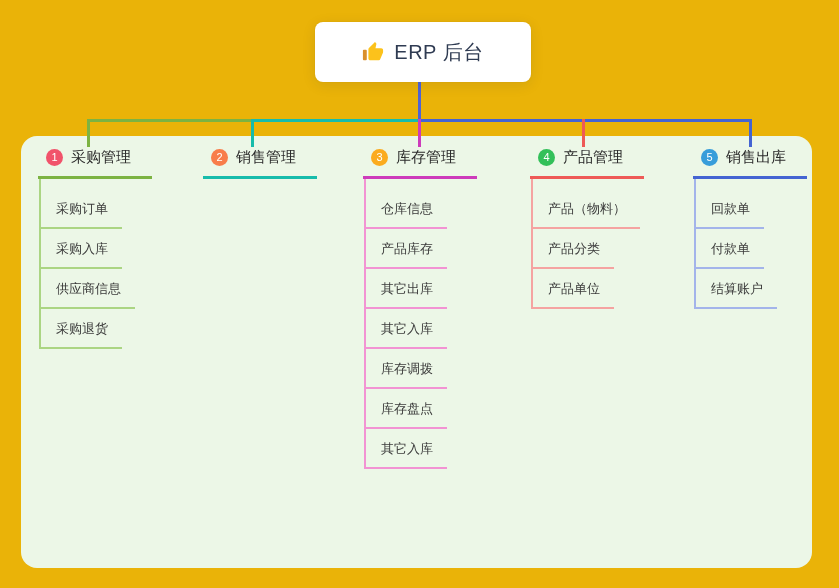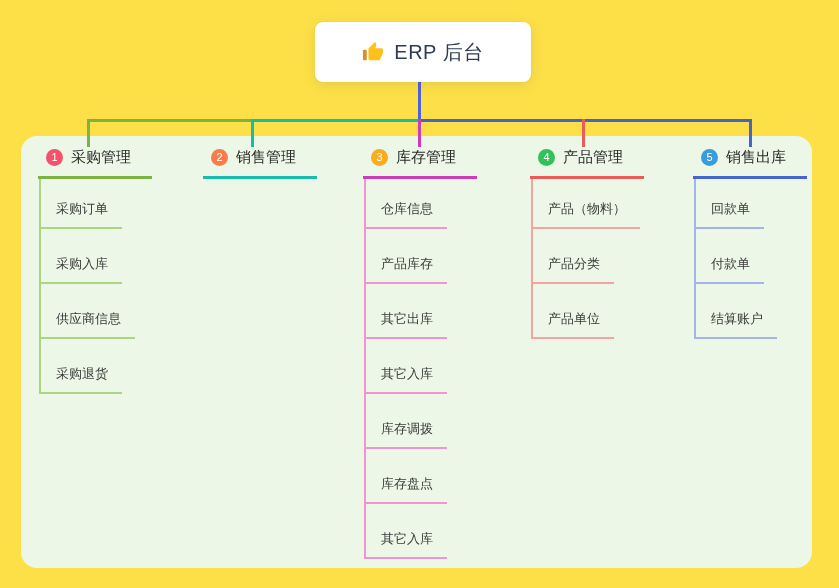--- a/index.html
+++ b/index.html
@@ -1,30 +1,30 @@
 <!DOCTYPE html>
 <html><head>
 <meta charset="utf-8">
 <style>
   html,body{margin:0;padding:0;background:#ffffff;font-family:"Liberation Sans","DejaVu Sans",sans-serif;}
-  .canvas{position:relative;width:839px;height:588px;overflow:hidden;background:#fde047;}
+  .canvas{position:relative;width:839px;height:588px;overflow:hidden;background:#eab308;}
   .panel{position:absolute;left:21px;top:136px;width:791px;height:432px;border-radius:16px;background:#ecf7e7;}
   .root-card{position:absolute;left:315px;top:22px;width:216px;height:60px;background:#fff;border-radius:8px;
     box-shadow:0 3px 14px rgba(24,39,75,.10),0 0 2px rgba(24,39,75,.06);
     display:flex;align-items:center;justify-content:center;gap:10px;z-index:5;}
   .root-title{font-size:20px;font-weight:500;color:#2f3b52;letter-spacing:.5px;}
   .thumb{display:flex;align-items:center;}
   .ln{position:absolute;z-index:2;}
   .branch{position:absolute;top:145px;width:114px;z-index:3;}
   .branch-header{display:flex;align-items:center;gap:8px;padding:3px 0 9px 8px;
     border-bottom:3px solid var(--c);font-size:15px;color:#2b2b2b;white-space:nowrap;cursor:default;}
   .badge{width:17px;height:17px;border-radius:50%;color:#fff;font-size:11px;line-height:17px;
     display:flex;align-items:center;justify-content:center;flex:none;}
   .children{list-style:none;margin:0 0 0 1px;padding:0;border-left:2px solid var(--lc);width:fit-content;}
-  .children li{height:55px;box-sizing:border-box;display:flex;align-items:flex-end;
+  .children li{height:40px;box-sizing:border-box;display:flex;align-items:flex-end;
     padding:0 14px 9px 15px;border-bottom:2px solid var(--lc);
     font-size:13px;color:#3b3b3b;white-space:nowrap;width:fit-content;}
   .children li:first-child{height:50px;}
 </style>
 </head>
 <body>
 
 <div class="canvas">
   <div class="panel"></div>
   <div id="connectors">

